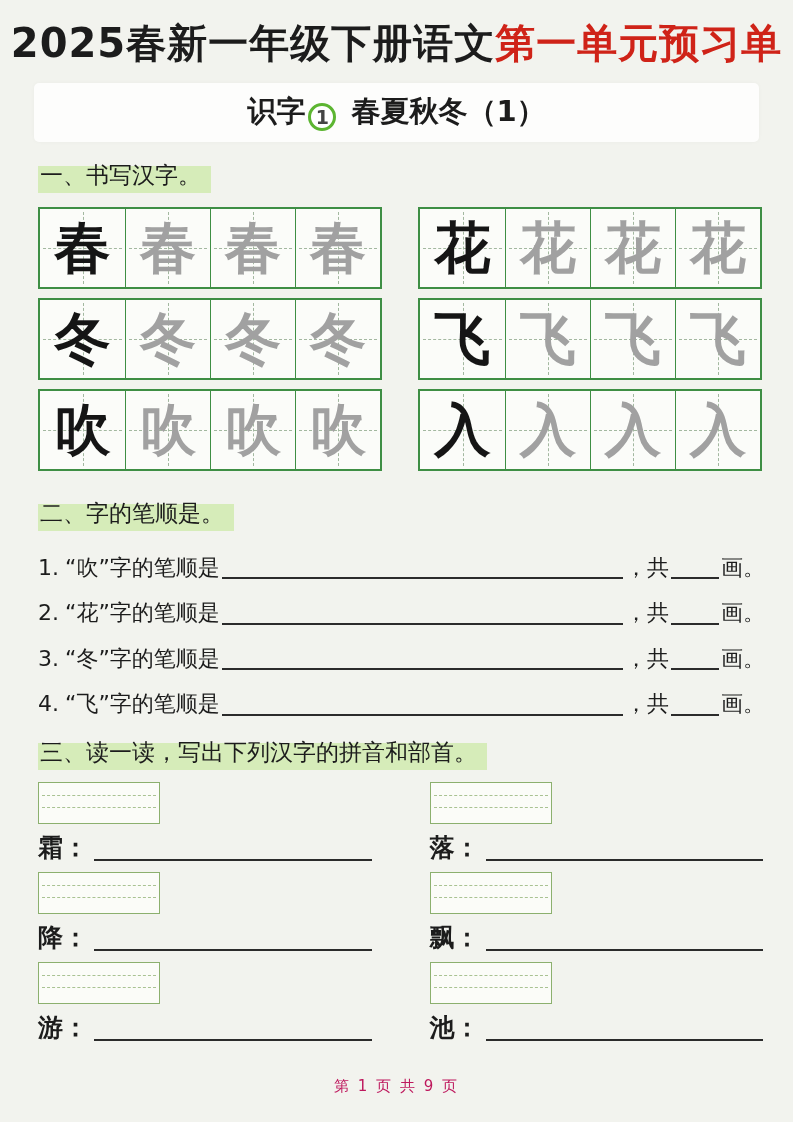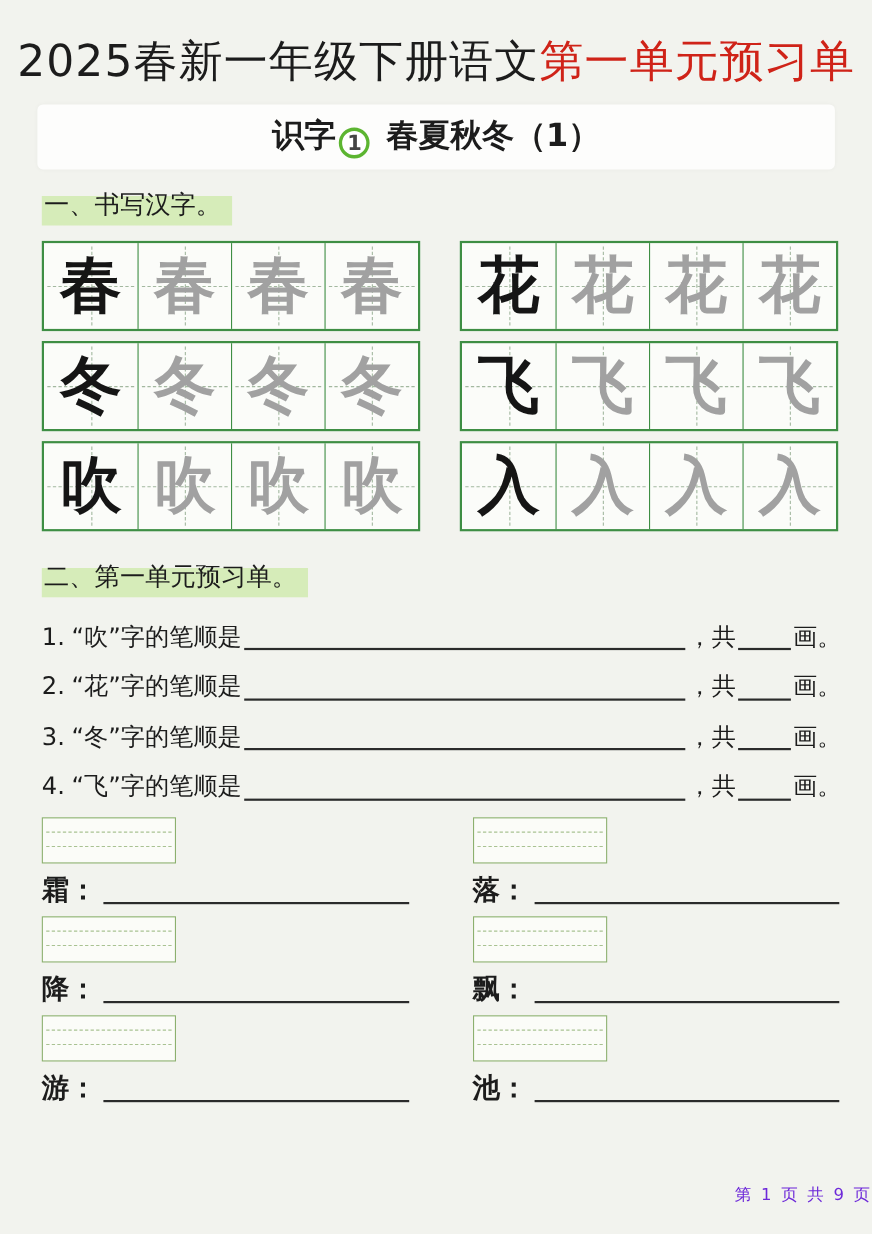--- a/index.html
+++ b/index.html
@@ -8,24 +8,24 @@
     position:relative;
     width:793px;height:1122px;
     margin:0 auto;
     background:#f2f3ee;
     font-family:"DejaVu Sans","Liberation Sans",sans-serif;
     color:#1c1c1c;
     overflow:hidden;
   }
   
   .main-title{
-    padding-top:28px;
+    padding-top:16px;
     text-align:center;
     font-size:40px;
-    font-weight:normal;
+    font-weight:bold;
     letter-spacing:1px;
     white-space:nowrap;
   }
   .title-red{color:#cf2318;}
   .subtitle-band{
     margin:12px 34px 0;
     background:#fdfdfc;
     border-radius:5px;
     padding:9px 0 10px;
     text-align:center;
@@ -150,23 +150,23 @@
   
   .groups{
     display:flex;
     gap:60px;
     padding:14px 30px 0 40px;
   }
   
   .footer{
     position:absolute;
     left:0;right:0;bottom:26px;
-    text-align:right;
+    text-align:center;
     font-size:15px;
-    color:#6d28d9;
+    color:#be185d;
     letter-spacing:2px;
   }
 </style>
 </head>
 <body>
 
 <div class="page">
 
   <div class="main-title">
     <span>2025春新一年级下册语文</span><span class="title-red">第一单元预习单</span>
@@ -265,21 +265,21 @@
             <span class="char-trace">入</span>
           </div>
         <div class="cell">
             <span class="char-trace">入</span>
           </div>
       </div>
     </div>
   </div>
 
   <div>
-    <div class="sec-heading">二、第一单元预习单。</div>
+    <div class="sec-heading">二、字的笔顺是。</div>
   </div>
 
   <div class="q-list">
     <div class="q-item">
       <span class="q-num">1.</span>
       <span>“吹”</span>
       <span>字的笔顺是</span>
       <span class="blank-long"></span>
       <span>，共</span>
       <span class="blank-short"></span>
@@ -307,20 +307,23 @@
       <span class="q-num">4.</span>
       <span>“飞”</span>
       <span>字的笔顺是</span>
       <span class="blank-long"></span>
       <span>，共</span>
       <span class="blank-short"></span>
       <span>画。</span>
     </div>
   </div>
 
+  <div>
+    <div class="sec-heading">三、读一读，写出下列汉字的拼音和部首。</div>
+  </div>
 
   <div class="entries">
     <div class="entry">
       <div class="pinyin-box"></div>
       <div class="entry-line">
         <span>霜</span>
           <span>：</span>
         <span class="entry-underline"></span>
       </div>
     </div>

